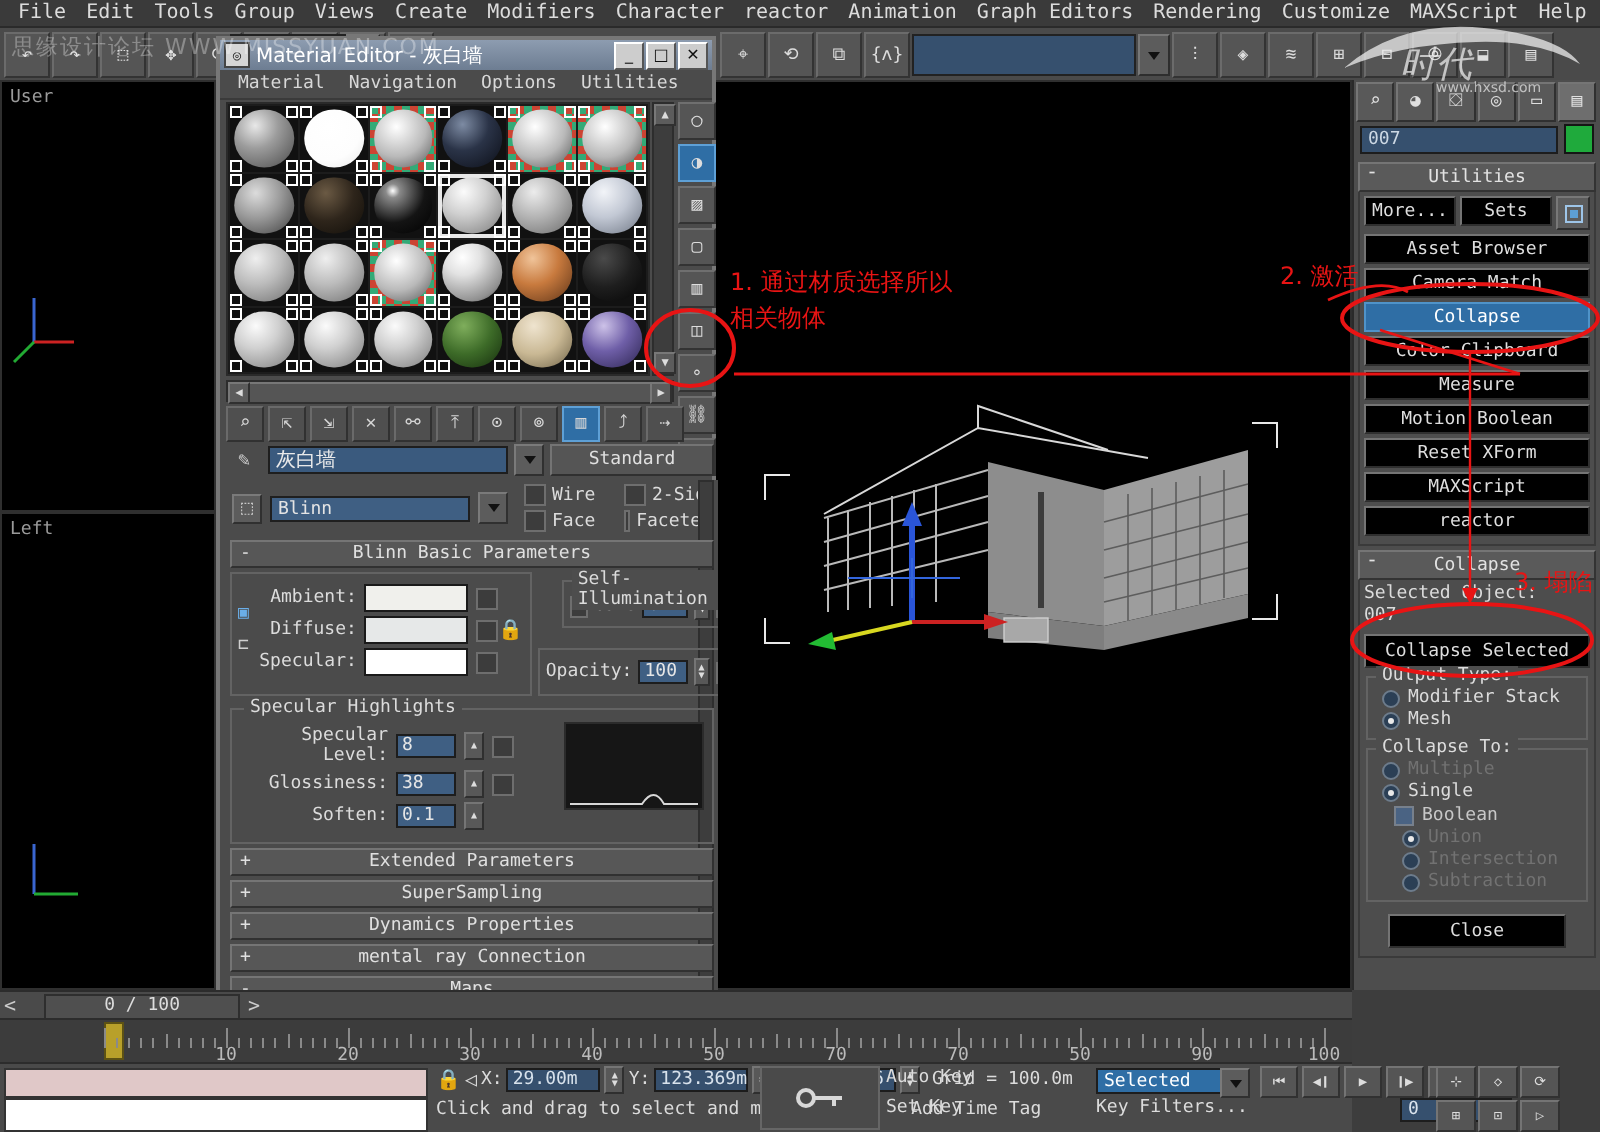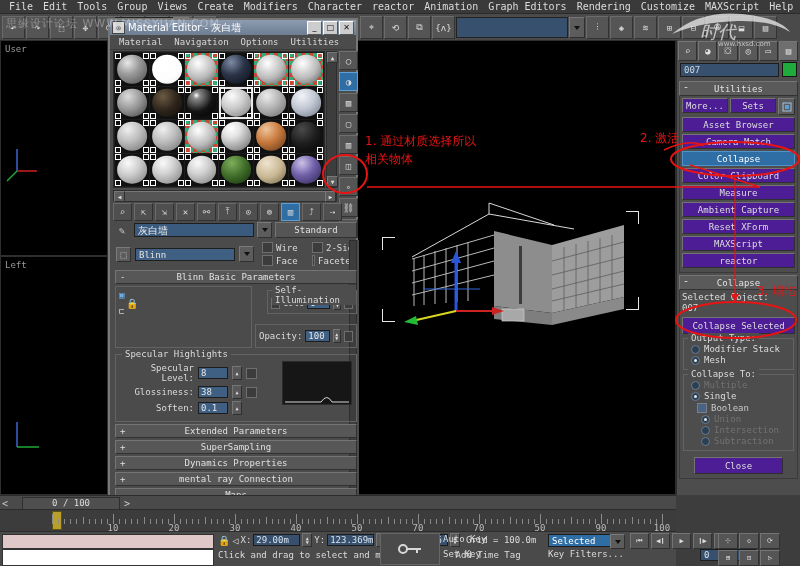--- a/index.html
+++ b/index.html
@@ -59,21 +59,21 @@
   .cp-name{flex:1;height:14px;background:#36506e;border:1px solid #1d1d1d;
            color:#ccd8e4;font-size:9px;padding-left:3px;box-sizing:border-box;line-height:13px;}
   .cp-swatch{width:13px;height:13px;background:#1faa3c;border:1px solid #151515;}
   .rollout{margin:2px 2px 0 2px;}
   .roll-hd{height:13px;background:#5a5a5a;border:1px solid #757575;
            border-right-color:#333;border-bottom-color:#333;
            display:flex;align-items:center;justify-content:center;
            font-size:9px;color:#e2e2e2;position:relative;}
   .roll-hd .pm{position:absolute;left:3px;top:-1px;font-size:10px;}
   .roll-body{border:1px solid #3a3a3a;border-top:none;padding:2px;background:#4d4d4d;}
-  .btn{height:13px;background:#4c1d95;border:1px solid #747474;
+  .btn{height:13px;background:#000000;border:1px solid #747474;
        border-right-color:#2f2f2f;border-bottom-color:#2f2f2f;
        display:flex;align-items:center;justify-content:center;
        font-size:9px;color:#dedede;margin-bottom:2px;}
   .btn.blue{background:#2f6ea5;border-color:#4f93c9;color:#fff;}
   .btn-row{display:flex;gap:2px;margin-bottom:2px;}
   .btn-row .btn{flex:1;margin-bottom:0;}
   .iconbtn{width:15px;height:15px;background:#5c5c5c;border:1px solid #787878;
            border-right-color:#2f2f2f;border-bottom-color:#2f2f2f;
            display:flex;align-items:center;justify-content:center;}
   .lbl{font-size:9px;color:#dcdcdc;line-height:11px;}
@@ -598,20 +598,37 @@
         <span>Blinn Basic Parameters</span>
       </div>
 
       <div style="display:flex;gap:3px;margin:2px;">
         <div class="pnl" style="flex:1;margin:0;">
           <div style="display:flex;">
             <div style="display:flex;flex-direction:column;justify-content:center;gap:6px;margin-right:2px;">
               <span style="color:#6aaee8;font-size:9px;">▣</span>
               <span style="color:#cfcfcf;font-size:9px;">⊏</span>
             </div>
+            <div style="flex:1" id="colorRows">
+                <div class="clrrow">
+                  <span class="clrlab">Ambient:</span>
+                  <span class="clrsw" style="background: rgb(240, 240, 236);"></span>
+                  <span class="chk2"></span>
+                </div>
+                <div class="clrrow">
+                  <span class="clrlab">Diffuse:</span>
+                  <span class="clrsw" style="background: rgb(230, 232, 232);"></span>
+                  <span class="chk2"></span>
+                </div>
+                <div class="clrrow">
+                  <span class="clrlab">Specular:</span>
+                  <span class="clrsw" style="background: rgb(255, 255, 255);"></span>
+                  <span class="chk2"></span>
+                </div>
+              </div>
             <div style="display:flex;flex-direction:column;justify-content:center;">
               <span style="color:#6aaee8;font-size:10px;">🔒</span>
             </div>
           </div>
         </div>
         <div style="width:102px;display:flex;flex-direction:column;gap:4px;">
           <div class="group" style="margin:4px 0 0 12px;padding:5px 3px 3px 3px;">
             <span class="gt">Self-Illumination</span>
             <div style="display:flex;align-items:center;gap:3px;">
               <span class="chk2"></span>
@@ -717,21 +734,21 @@
                 <rect x="3" y="3" width="4" height="4" fill="#5d9fd4"></rect>
               </svg>
           </div>
         </div>
         <div id="utilBtns">
             <div class="btn">Asset Browser</div>
             <div class="btn">Camera Match</div>
             <div class="btn blue">Collapse</div>
             <div class="btn">Color Clipboard</div>
             <div class="btn">Measure</div>
-            <div class="btn">Ambient Capture</div>
+            <div class="btn">Motion Boolean</div>
             <div class="btn">Reset XForm</div>
             <div class="btn">MAXScript</div>
             <div class="btn">reactor</div>
           </div>
       </div>
     </div>
 
     <div class="rollout">
       <div class="roll-hd">
         <span class="pm">-</span>

